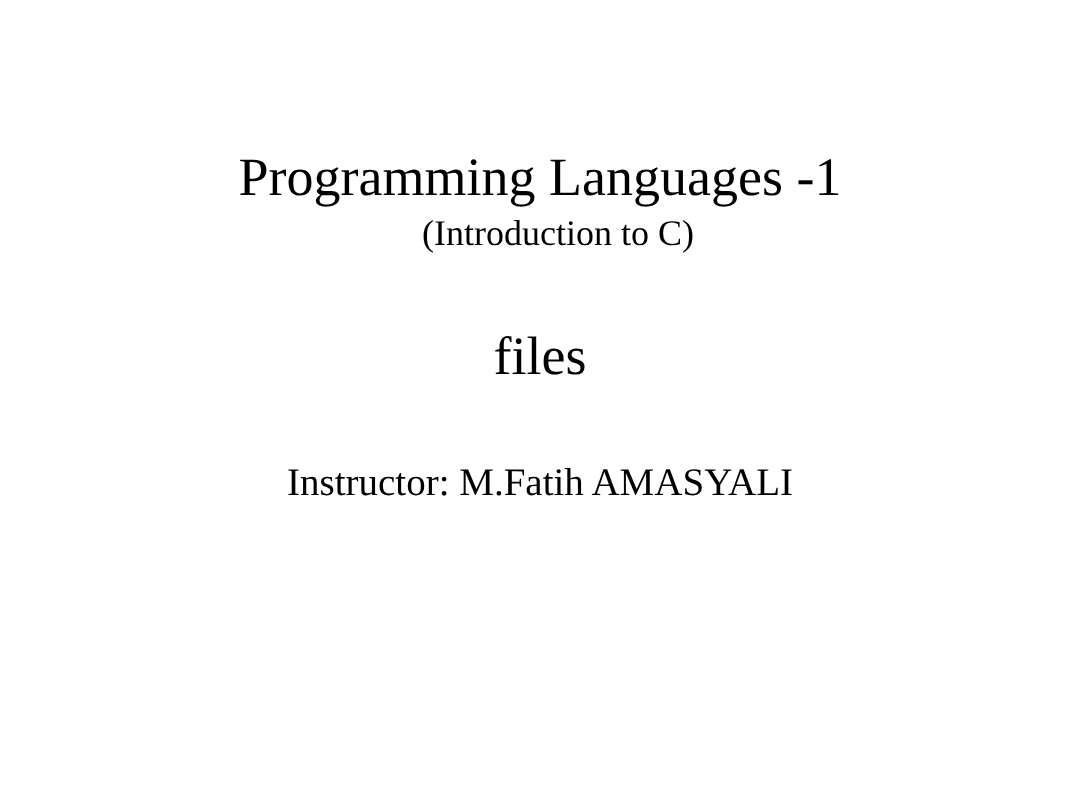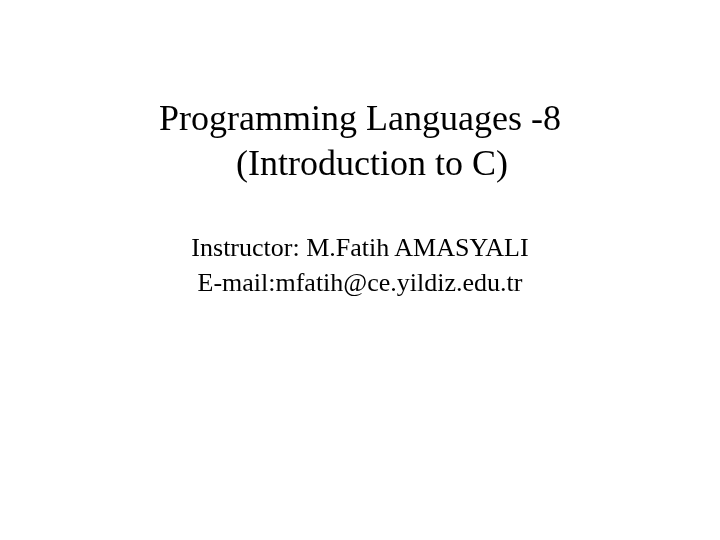--- a/index.html
+++ b/index.html
@@ -21,21 +21,21 @@
       height: 100%;
       padding-top: 96px;
       text-align: center;
     }
     .title-line1 {
       font-size: 36px;
       line-height: 1.25;
       font-weight: normal;
     }
     .title-line2 {
-      font-size: 36px;
+      font-size: 24px;
       line-height: 1.25;
       font-weight: normal;
       margin-left: 24px;
     }
     .title-line3 {
       font-size: 36px;
       line-height: 1.25;
       font-weight: normal;
       margin-top: 44px;
     }
@@ -45,19 +45,19 @@
     .subtitle-line {
       font-size: 26px;
       line-height: 1.35;
       font-weight: normal;
     }
   </style>
 </head>
 <body>
 
 <div class="slide">
-  <div class="title-line1">Programming Languages -8</div>
+  <div class="title-line1">Programming Languages -1</div>
   <div class="title-line2">(Introduction to C)</div>
+  <div class="title-line3">files</div>
   <div class="subtitle-block">
     <div class="subtitle-line">Instructor: M.Fatih AMASYALI</div>
-    <div class="subtitle-line">E-mail:mfatih@ce.yildiz.edu.tr</div>
   </div>
 </div>
 
 </body></html>

